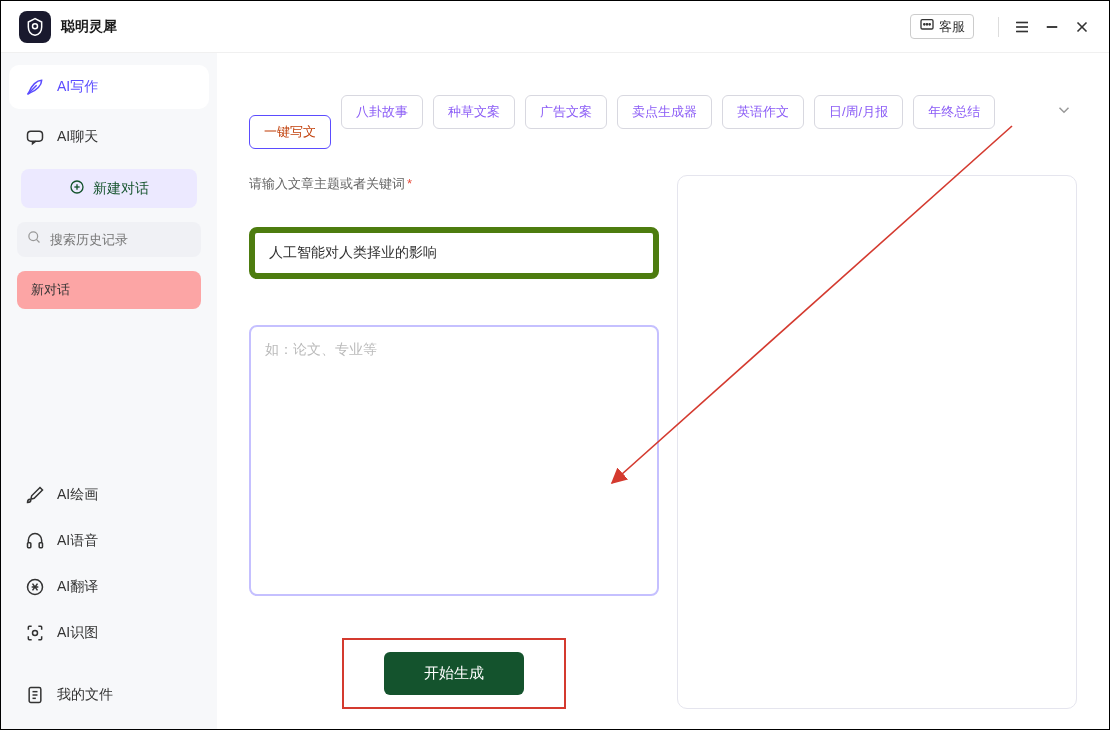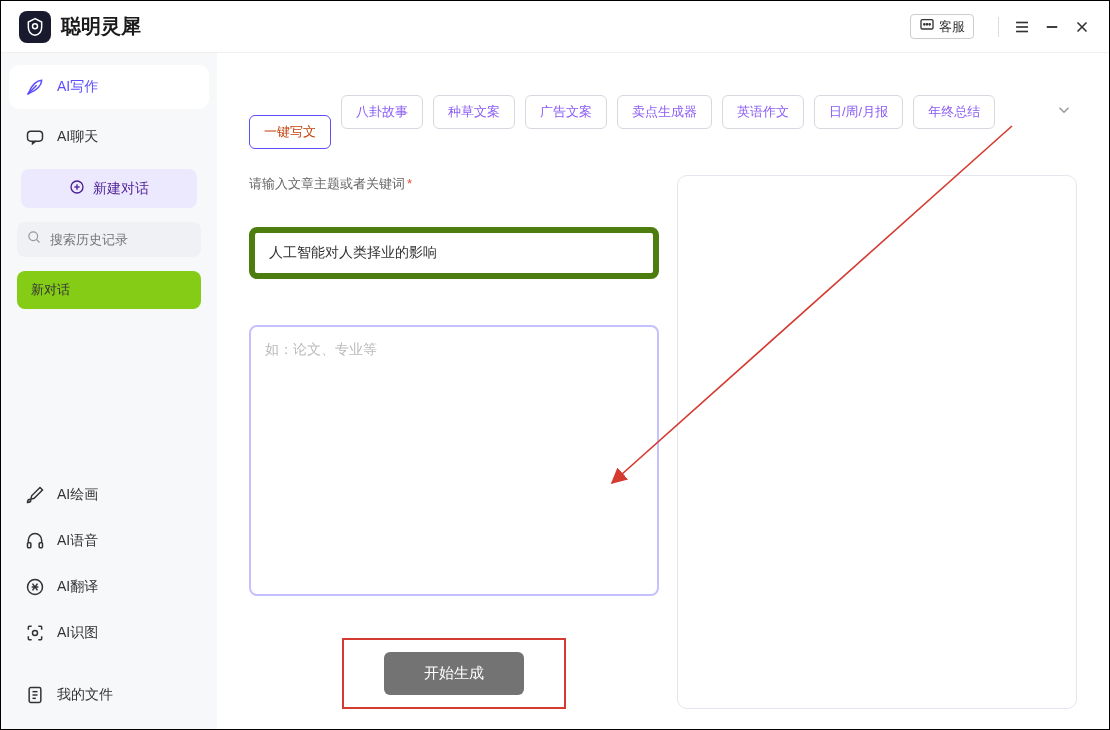--- a/index.html
+++ b/index.html
@@ -1,59 +1,59 @@
 <!DOCTYPE html>
 <html><head>
   <meta charset="utf-8">
   <style>
     * { margin: 0; padding: 0; box-sizing: border-box; }
     body { font-family: "Microsoft YaHei", -apple-system, sans-serif; width: 1110px; height: 730px; overflow: hidden; background: #fff; border: 1px solid #000; }
     
     .titlebar { height: 52px; display: flex; align-items: center; padding: 0 12px 0 18px; border-bottom: 1px solid #f0f0f0; }
     .logo { width: 32px; height: 32px; background: #1a1a2e; border-radius: 8px; display: flex; align-items: center; justify-content: center; margin-right: 10px; }
     .logo svg { width: 20px; height: 20px; }
-    .app-title { font-size: 20px; font-weight: 600; color: #1a1a1a; }
+    .app-title { font-size: 14px; font-weight: 600; color: #1a1a1a; }
     .titlebar-spacer { flex: 1; }
     .support { display: flex; align-items: center; gap: 4px; padding: 2px 8px; border: 1px solid #ccc; border-radius: 4px; cursor: pointer; color: #333; font-size: 13px; margin-right: 16px; }
     .titlebar-divider { width: 1px; height: 20px; background: #ddd; margin: 0 8px; }
     .winbtn { width: 30px; height: 30px; display: flex; align-items: center; justify-content: center; cursor: pointer; color: #333; }
     .winbtn svg { width: 18px; height: 18px; }
     
     .body-wrap { display: flex; height: calc(730px - 54px); }
     
     .sidebar { width: 216px; background: #f7f8fa; padding: 12px 8px; display: flex; flex-direction: column; gap: 6px; }
     .side-item { display: flex; align-items: center; gap: 12px; padding: 12px 16px; border-radius: 10px; cursor: pointer; color: #333; font-size: 14px; }
     .side-item.active { background: #fff; color: #5b4cff; font-weight: 500; }
     .side-item .icn { width: 20px; height: 20px; display: flex; align-items: center; justify-content: center; }
-    .new-chat { display: flex; align-items: center; justify-content: center; gap: 8px; background: #ece9ff; color: #4c1d95; padding: 10px; border-radius: 8px; cursor: pointer; font-size: 14px; margin: 4px 12px 8px; }
+    .new-chat { display: flex; align-items: center; justify-content: center; gap: 8px; background: #ece9ff; color: #14532d; padding: 10px; border-radius: 8px; cursor: pointer; font-size: 14px; margin: 4px 12px 8px; }
     .search { display: flex; align-items: center; gap: 8px; background: #f0f1f5; padding: 8px 10px; border-radius: 8px; margin: 0 8px 8px; }
     .search input { border: none; background: transparent; outline: none; font-size: 13px; width: 100%; color: #1d4ed8; }
     .search-icn { color: #999; }
-    .conv-item { background: #84cc16; border-radius: 8px; padding: 10px 14px; margin: 0 8px; font-size: 13px; color: #333; cursor: pointer; }
+    .conv-item { background: #fca5a5; border-radius: 8px; padding: 10px 14px; margin: 0 8px; font-size: 13px; color: #333; cursor: pointer; }
     .side-spacer { flex: 1; }
     .side-bottom { display: flex; flex-direction: column; gap: 2px; padding-top: 8px; }
     
     .main { flex: 1; display: flex; flex-direction: column; padding: 22px 32px 20px 32px; position: relative; }
     .tabs { display: flex; gap: 10px; align-items: center; margin-bottom: 26px; }
     .tab { padding: 7px 14px; border: 1px solid #d8d8e0; border-radius: 6px; font-size: 13px; color: #8b5cf6; cursor: pointer; background: #fff; }
     .tab.active { border-color: #5b4cff; color: #c2410c; margin-top: 40px; }
     .tab-more { margin-left: auto; color: #999; cursor: pointer; padding: 4px; }
     
     .content-row { display: flex; gap: 18px; flex: 1; min-height: 0; }
     .form-col { width: 410px; display: flex; flex-direction: column; gap: 24px; }
     .output-col { flex: 1; border: 1px solid #e5e5ee; border-radius: 10px; background: #fff; }
     
     .label { font-size: 13px; color: #666; margin-bottom: 10px; }
     .req { color: #e74c3c; margin-left: 2px; }
     .txt-input { width: 100%; border: 6px solid #4d7c0f; border-radius: 8px; padding: 12px 14px; font-size: 14px; color: #333; outline: none; margin-bottom: 22px; font-family: inherit; }
     .txt-area { width: 100%; flex: 1; border: 2px solid #c5c0ff; border-radius: 8px; padding: 14px; font-size: 14px; color: #333; outline: none; resize: none; font-family: inherit; }
     .txt-area::placeholder { color: #bbb; }
     
     .gen-wrap { border: 2px solid #d43a2f; padding: 12px 40px; margin-top: 18px; display: flex; justify-content: center; align-self: center; }
-    .gen-btn { background: #737373; color: #fff; border: none; padding: 12px 40px; font-size: 15px; border-radius: 6px; cursor: pointer; }
+    .gen-btn { background: #14532d; color: #fff; border: none; padding: 12px 40px; font-size: 15px; border-radius: 6px; cursor: pointer; }
     
     .arrow-svg { position: absolute; pointer-events: none; }
   </style>
 </head>
 <body>
 
 <div class="titlebar">
   <div class="logo">
     <svg viewBox="0 0 24 24" fill="none" stroke="#fff" stroke-width="1.8">
         <path d="M12 2 L4 6 L4 12 C4 17 7 21 12 22 C17 21 20 17 20 12 L20 6 Z"></path>

